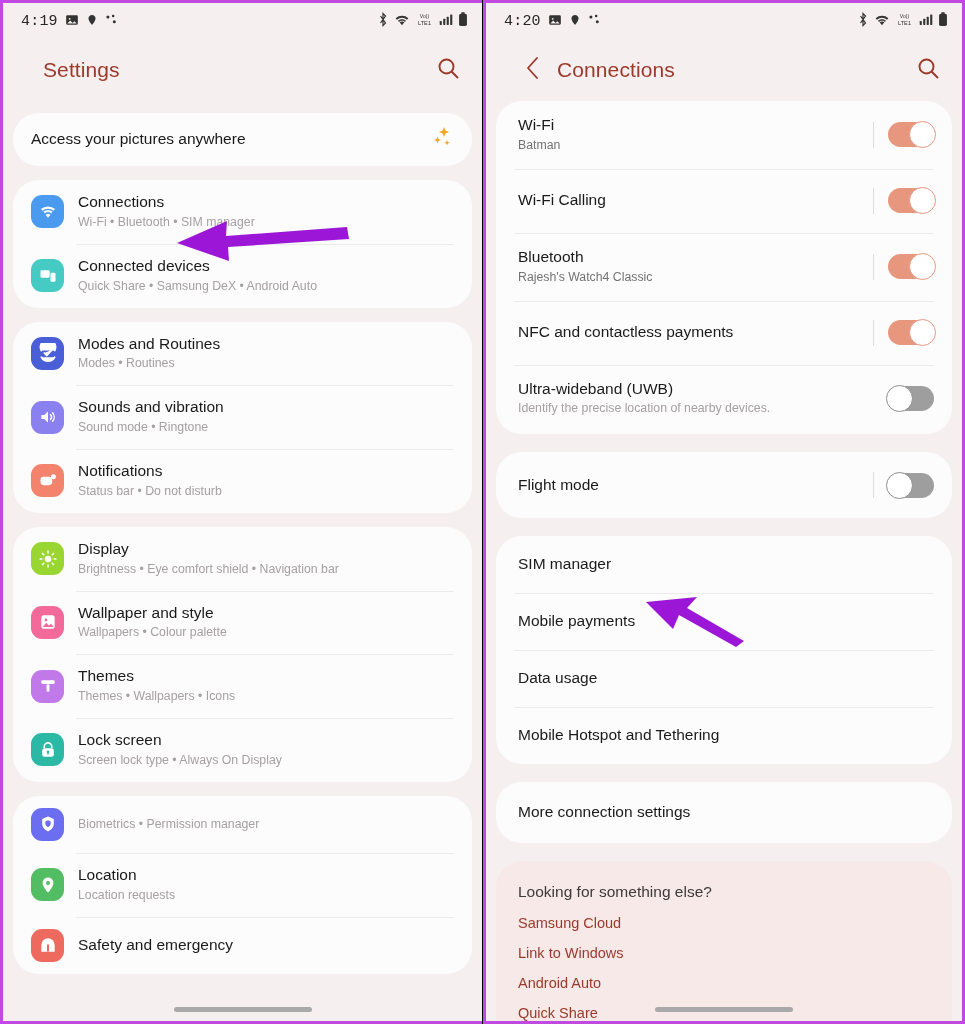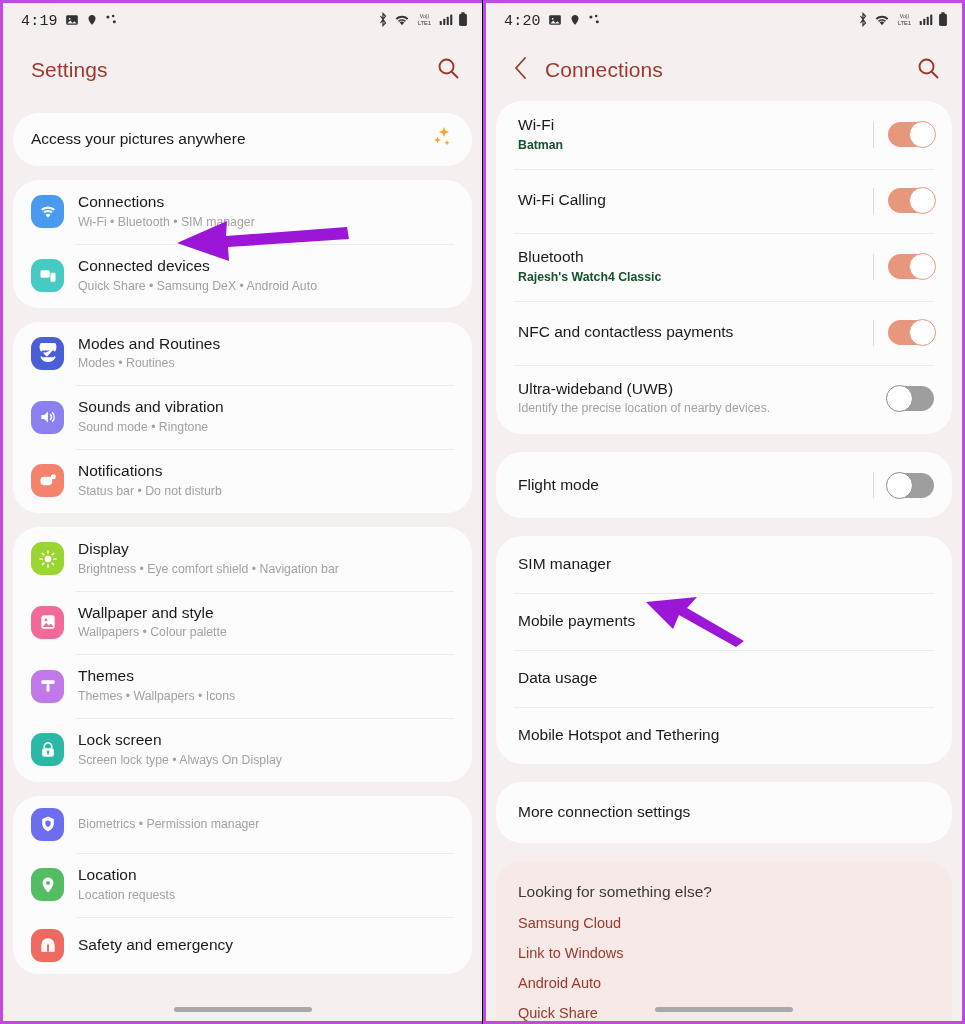--- a/index.html
+++ b/index.html
@@ -30,21 +30,21 @@
     font-size:14.5px; color:#2b2b2b;
   }
   .sb-left{ display:flex; align-items:center; gap:7px; }
   .sb-right{ display:flex; align-items:center; gap:5px; }
   .sb-time{ font-size:15px; letter-spacing:.2px; color:#262626;font-family:Liberation Mono, monospace;}
   .ic{ display:inline-block; }
 
   
   .header{
     height:62px; display:flex; align-items:center;
-    padding:0 22px 0 28px; justify-content:space-between;gap:6px;
+    padding:0 22px 0 40px; justify-content:space-between;gap:6px;
   }
   .header .hl{ display:flex; align-items:center; gap:18px; }
   .title{ font-size:21px; color:#9b3a2b; letter-spacing:.1px; }
   .back{ color:#9b3a2b; font-size:25px; line-height:1; font-weight:300; }
 
   
   .scroll{ padding:0 10px; }
   .card{
     background:#fdfcfc; border-radius:26px;
     margin-bottom:14px; padding:0 0;
@@ -60,21 +60,21 @@
   }
   .row.plain + .row.plain::before{ left:18px; }
   .icon{
     width:33px;height:33px;border-radius:11px;flex:none;
     display:flex;align-items:center;justify-content:center;
   }
   .icon svg{ width:20px;height:20px; fill:#fff; }
   .texts{ flex:1; min-width:0; }
   .t1{ font-size:15.5px; color:#1a1a1a; line-height:1.35; }
   .t2{ font-size:12.3px; color:#a5a0a1; line-height:1.45; margin-top:1px; }
-  .t2.accent{ color:#14532d;font-weight:bold; }
+  .t2.accent{ color:#737373; }
 
   
   .promo .t1{ font-size:15.5px; }
   .sparkle{ font-size:19px; color:#f5a623; }
 
   
   .tgl-wrap{ display:flex; align-items:center; gap:14px; flex:none; }
   .divider-v{ width:1px;height:26px;background:#e0dcdc; }
   .switch{
     width:46px;height:25px;border-radius:14px;position:relative;flex:none;

